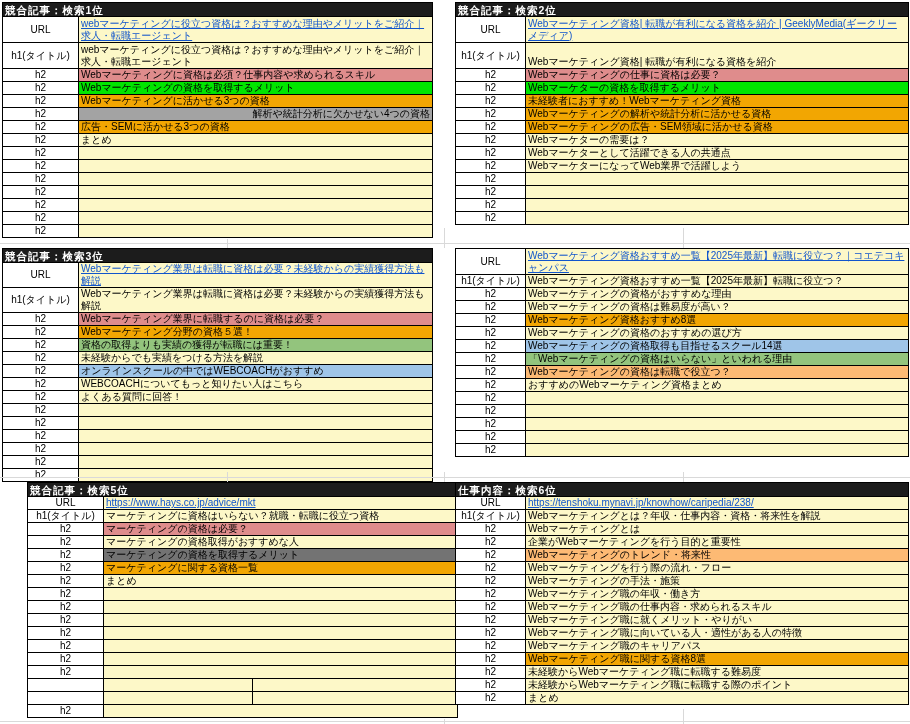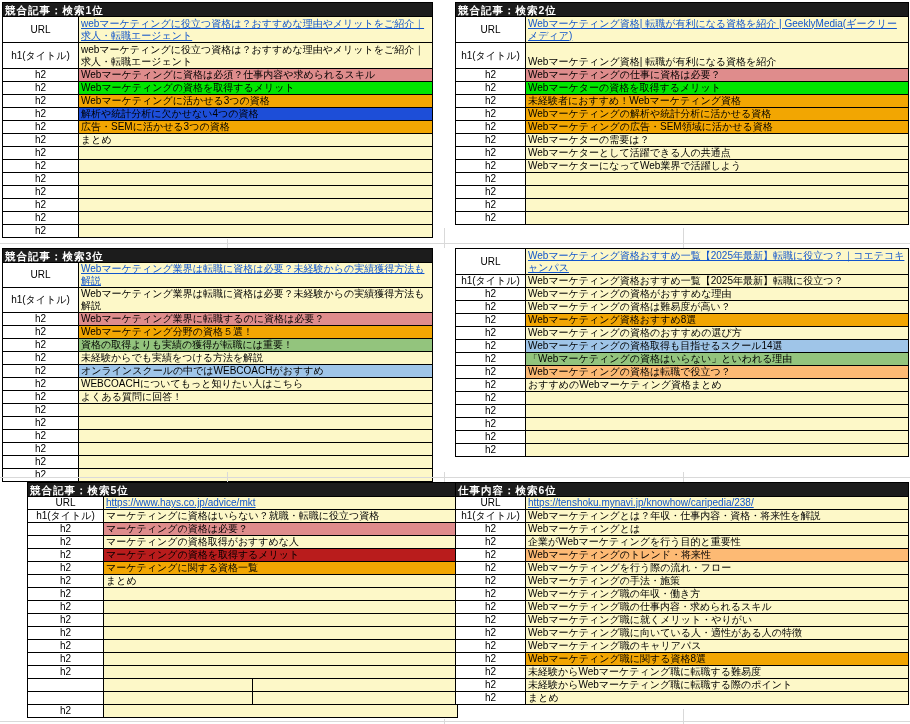--- a/index.html
+++ b/index.html
@@ -53,21 +53,21 @@
         <tr class="r13">
           <td class="label">h2</td>
           <td class="content" colspan="2" style="background: rgb(0, 229, 0);">Webマーケティングの資格を取得するメリット</td>
         </tr>
         <tr class="r13">
           <td class="label">h2</td>
           <td class="content" colspan="2" style="background: rgb(242, 166, 2);">Webマーケティングに活かせる3つの資格</td>
         </tr>
         <tr class="r13">
           <td class="label">h2</td>
-          <td class="content" colspan="2" style="background: #1d4ed8;">解析や統計分析に欠かせない4つの資格</td>
+          <td class="content" colspan="2" style="background: #a3a3a3; text-align: right;">解析や統計分析に欠かせない4つの資格</td>
         </tr>
         <tr class="r13">
           <td class="label">h2</td>
           <td class="content" colspan="2" style="background: rgb(242, 166, 2);">広告・SEMに活かせる3つの資格</td>
         </tr>
         <tr class="r13">
           <td class="label">h2</td>
           <td class="content" colspan="2" style="background: rgb(253, 248, 200);">まとめ</td>
         </tr>
         <tr class="r13">
@@ -342,21 +342,21 @@
         <tr class="r13">
           <td class="label">h2</td>
           <td class="content" colspan="2" style="background: rgb(223, 140, 140);">マーケティングの資格は必要？</td>
         </tr>
         <tr class="r13">
           <td class="label">h2</td>
           <td class="content" colspan="2" style="background: rgb(253, 248, 200);">マーケティングの資格取得がおすすめな人</td>
         </tr>
         <tr class="r13">
           <td class="label">h2</td>
-          <td class="content" colspan="2" style="background: #b91c1c;">マーケティングの資格を取得するメリット</td>
+          <td class="content" colspan="2" style="background: #737373;">マーケティングの資格を取得するメリット</td>
         </tr>
         <tr class="r13">
           <td class="label">h2</td>
           <td class="content" colspan="2" style="background: rgb(242, 166, 2);">マーケティングに関する資格一覧</td>
         </tr>
         <tr class="r13">
           <td class="label">h2</td>
           <td class="content" colspan="2" style="background: rgb(253, 248, 200);">まとめ</td>
         </tr>
         <tr class="r13">

